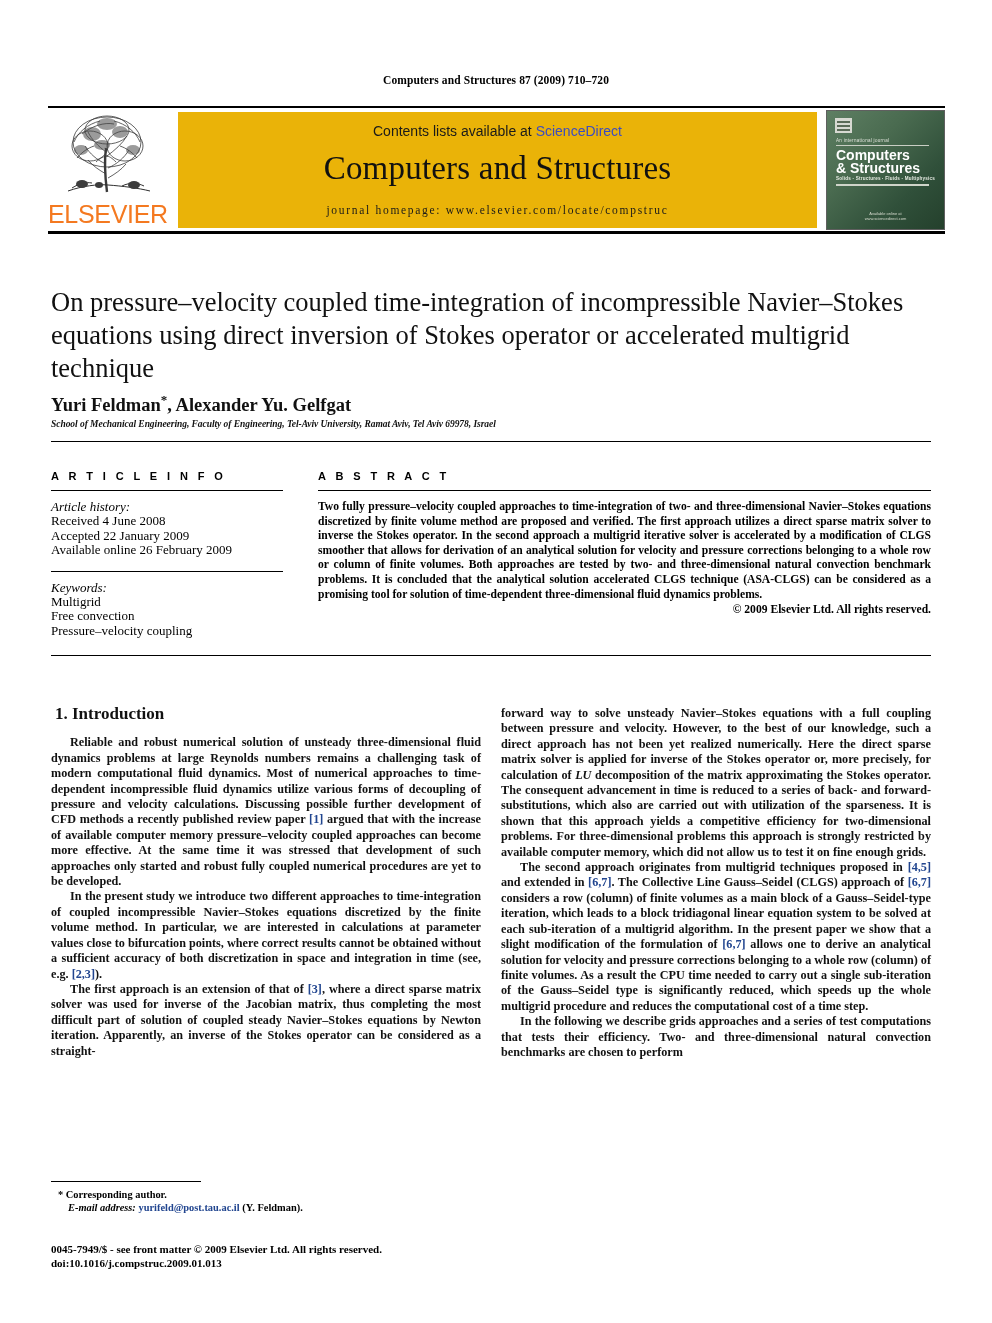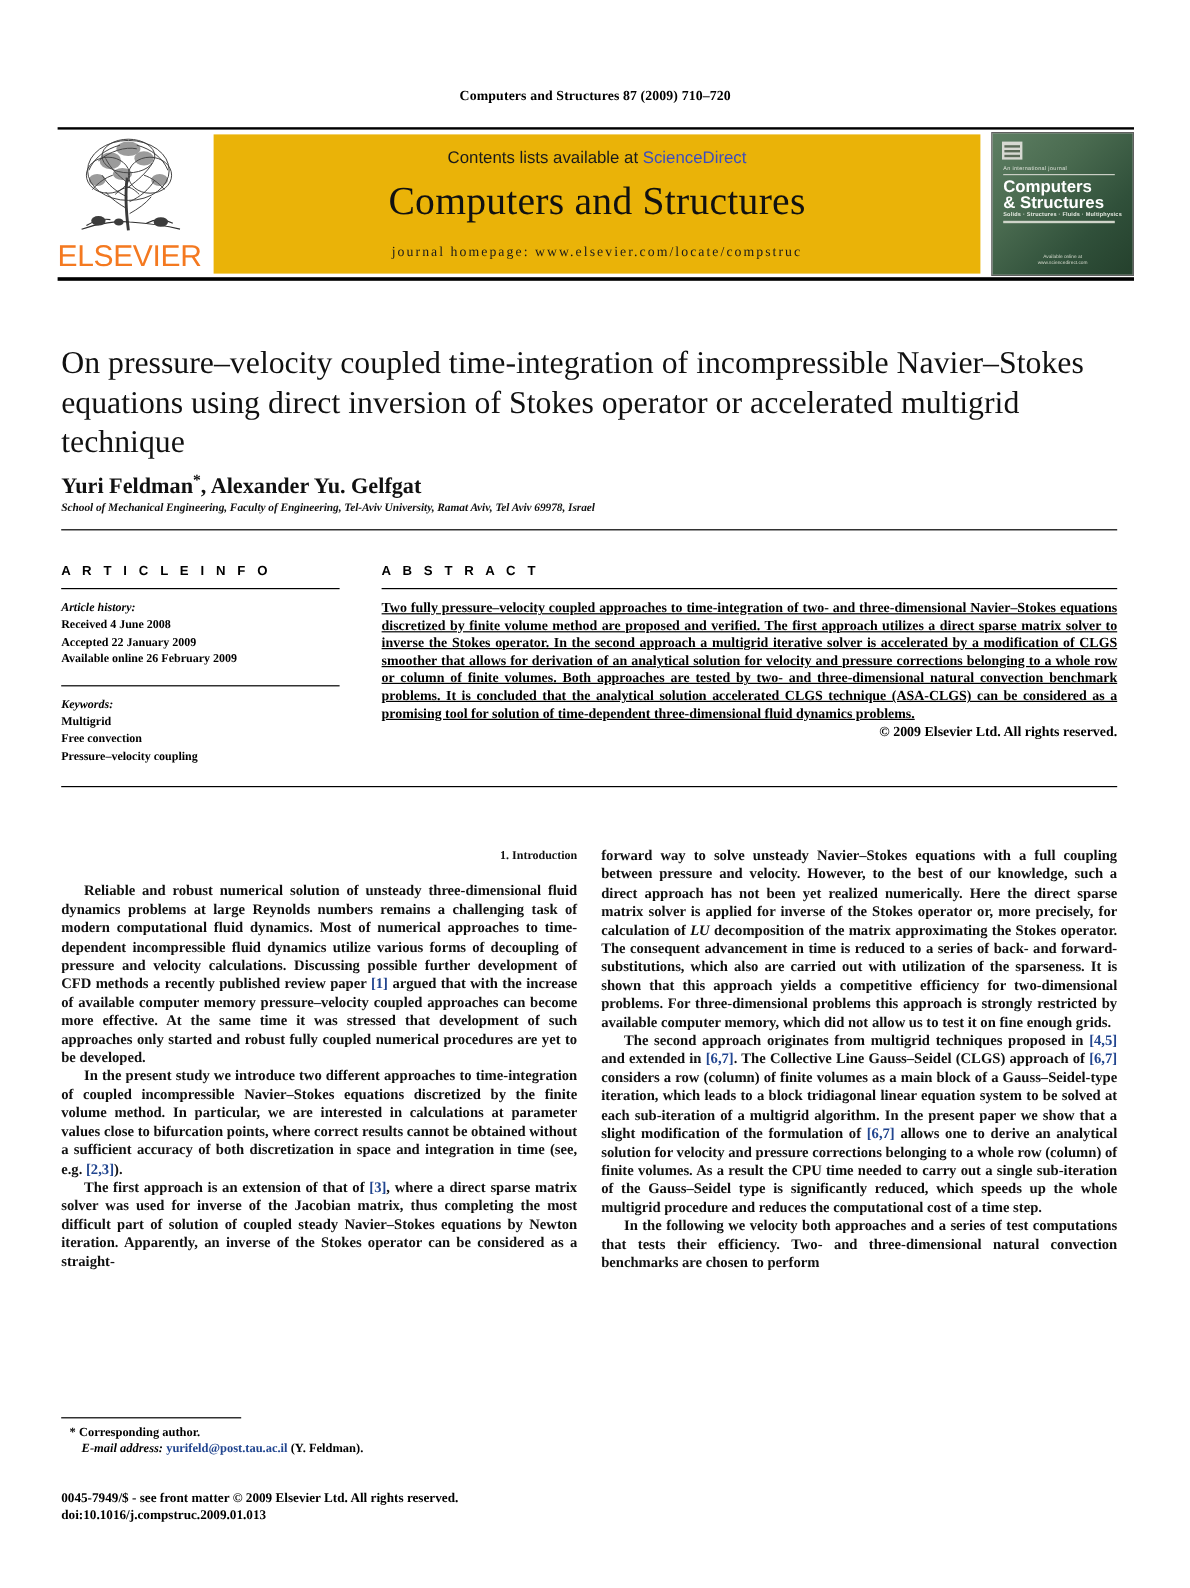--- a/index.html
+++ b/index.html
@@ -261,34 +261,33 @@
     letter-spacing: 3.4px;
   }
   .thin-rule {
     margin-top: 8px;
     width: 100%;
     height: 1px;
     background: #000;
   }
   .info-block {
     margin-top: 9px;
-    font-size: 10px;
+    font-size: 13px;
     line-height: 14.4px;
-    font-weight: bold;
+    font-weight: normal;
   }
   .info-block .ital {
     font-style: italic;
   }
   .abstract-text {
     margin-top: 9px;
     font-size: 11.6px;
     line-height: 14.6px;
     text-align: justify;
     font-weight: bold;
-    text-decoration: underline;
   }
   .copyright-line {
     margin-top: 1px;
     font-size: 11.6px;
     text-align: right;
     font-weight: bold;
   }
   .rule-under-abstract {
     position: absolute;
     left: 51px;
@@ -307,23 +306,23 @@
     line-height: 15.4px;
     text-align: justify;
     font-weight: bold;
     color: #111;
   }
   .col-left  { left: 51px;  }
   .col-right { left: 501px; }
 
   .body-col h2 {
     margin: 0 0 14px 4px;
-    font-size: 10px;
-    font-weight: bold;
-    text-align: right;
+    font-size: 17px;
+    font-weight: bold;
+    text-align: left;
   }
   .body-col p {
     margin: 0;
     text-indent: 19px;
   }
   .ref {
     color: #21458f;
   }
   .it { font-style: italic; }
 
@@ -467,21 +466,21 @@
   <div class="body-col col-left">
     <h2>1. Introduction</h2>
     <p><span>Reliable and robust numerical solution of unsteady three-dimensional fluid dynamics problems at large Reynolds numbers remains a challenging task of modern computational fluid dynamics. Most of numerical approaches to time-dependent incompressible fluid dynamics utilize various forms of decoupling of pressure and velocity calculations. Discussing possible further development of CFD methods a recently published review paper </span><span class="ref">[1]</span><span> argued that with the increase of available computer memory pressure–velocity coupled approaches can become more effective. At the same time it was stressed that development of such approaches only started and robust fully coupled numerical procedures are yet to be developed.</span></p>
     <p><span>In the present study we introduce two different approaches to time-integration of coupled incompressible Navier–Stokes equations discretized by the finite volume method. In particular, we are interested in calculations at parameter values close to bifurcation points, where correct results cannot be obtained without a sufficient accuracy of both discretization in space and integration in time (see, e.g. </span><span class="ref">[2,3]</span><span>).</span></p>
     <p><span>The first approach is an extension of that of </span><span class="ref">[3]</span><span>, where a direct sparse matrix solver was used for inverse of the Jacobian matrix, thus completing the most difficult part of solution of coupled steady Navier–Stokes equations by Newton iteration. Apparently, an inverse of the Stokes operator can be considered as a straight-</span></p>
   </div>
 
   <div class="body-col col-right">
     <p style="text-indent:0"><span>forward way to solve unsteady Navier–Stokes equations with a full coupling between pressure and velocity. However, to the best of our knowledge, such a direct approach has not been yet realized numerically. Here the direct sparse matrix solver is applied for inverse of the Stokes operator or, more precisely, for calculation of </span><span class="it">LU</span><span> decomposition of the matrix approximating the Stokes operator. The consequent advancement in time is reduced to a series of back- and forward-substitutions, which also are carried out with utilization of the sparseness. It is shown that this approach yields a competitive efficiency for two-dimensional problems. For three-dimensional problems this approach is strongly restricted by available computer memory, which did not allow us to test it on fine enough grids.</span></p>
     <p><span>The second approach originates from multigrid techniques proposed in </span><span class="ref">[4,5]</span><span> and extended in </span><span class="ref">[6,7]</span><span>. The Collective Line Gauss–Seidel (CLGS) approach of </span><span class="ref">[6,7]</span><span> considers a row (column) of finite volumes as a main block of a Gauss–Seidel-type iteration, which leads to a block tridiagonal linear equation system to be solved at each sub-iteration of a multigrid algorithm. In the present paper we show that a slight modification of the formulation of </span><span class="ref">[6,7]</span><span> allows one to derive an analytical solution for velocity and pressure corrections belonging to a whole row (column) of finite volumes. As a result the CPU time needed to carry out a single sub-iteration of the Gauss–Seidel type is significantly reduced, which speeds up the whole multigrid procedure and reduces the computational cost of a time step.</span></p>
-    <p>In the following we velocity both approaches and a series of test computations that tests their efficiency. Two- and three-dimensional natural convection benchmarks are chosen to perform</p>
+    <p>In the following we describe grids approaches and a series of test computations that tests their efficiency. Two- and three-dimensional natural convection benchmarks are chosen to perform</p>
   </div>
 
   <div class="footnote-rule"></div>
   <div class="footnote">
     <div><span>*</span> <span>Corresponding author.</span></div>
     <div style="padding-left:10px"><span class="em-label">E-mail address:</span> <span class="mail">yurifeld@post.tau.ac.il</span> <span>(Y. Feldman).</span></div>
   </div>
 
   <div class="footer">
     <div>0045-7949/$ - see front matter © 2009 Elsevier Ltd. All rights reserved.</div>

